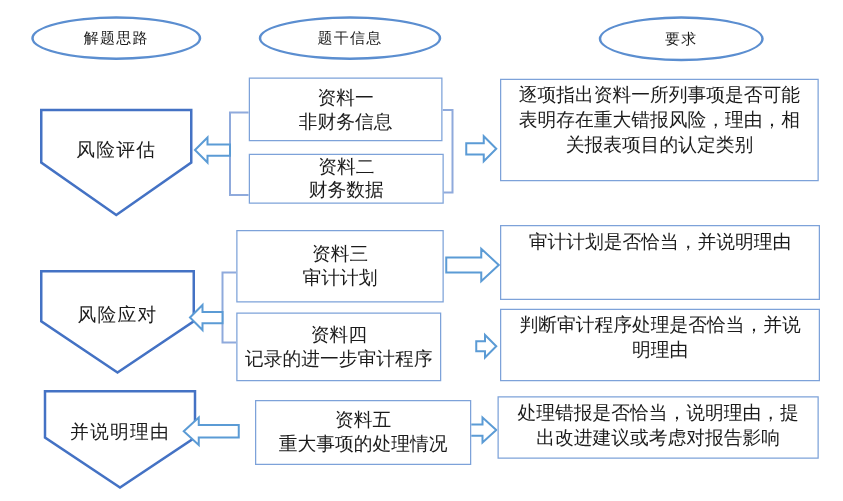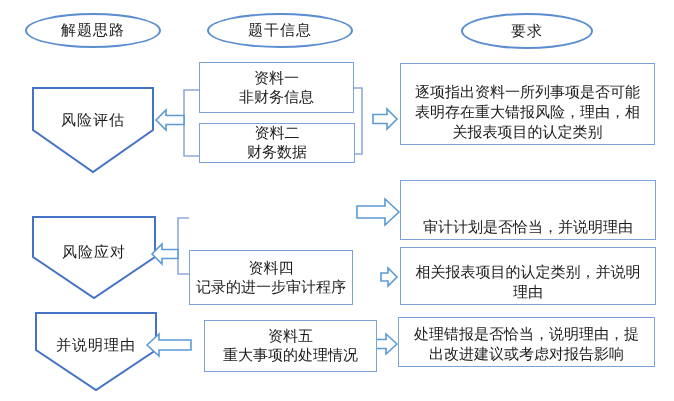--- a/index.html
+++ b/index.html
@@ -5,30 +5,30 @@
   html,body{margin:0;padding:0;background:#ffffff;}
   .canvas{
     position:relative;width:674px;height:401px;background:#ffffff;overflow:hidden;
     font-family:"DejaVu Serif","Liberation Serif",serif;
     color:#1b1b1b;
   }
   svg.shapes{position:absolute;left:0;top:0;pointer-events:none;}
   .ellipse{
     position:absolute;border:2px solid #5b8ed0;border-radius:50%;
     display:flex;align-items:center;justify-content:center;
-    font-size:15px;letter-spacing:1px;background:#fff;box-sizing:border-box;
+    font-size:12px;letter-spacing:1px;background:#fff;box-sizing:border-box;
   }
   .mbox{
     position:absolute;border:1.6px solid #7da2d9;background:#fff;box-sizing:border-box;
     display:flex;flex-direction:column;align-items:center;justify-content:center;
     text-align:left;font-size:15px;line-height:19px;
   }
   .rbox{
     position:absolute;border:1.6px solid #7da2d9;background:#fff;box-sizing:border-box;
-    display:flex;align-items:flex-end;justify-content:center;
+    display:flex;align-items:flex-start;justify-content:center;
     text-align:center;font-size:15px;line-height:20px;padding:2px 8px;
   }
   .stage-label{
     position:absolute;display:flex;align-items:center;justify-content:center;
     font-size:15px;letter-spacing:1px;text-align:center;
   }
   .mbox span{display:block;}
 </style>
 </head>
 <body>
@@ -53,51 +53,55 @@
     <polygon points="147,345 159,334 159,340 191,340 191,350 159,350 159,356" fill="#ffffff" stroke="#5b9bd5" stroke-width="1.6"></polygon>
     <polygon points="397,344 386,334 386,339.5 368,339.5 368,348.5 386,348.5 386,354" fill="#ffffff" stroke="#5b9bd5" stroke-width="1.6"></polygon>
   </svg>
 
   <div class="ellipse" style="left:25px;top:13px;width:136px;height:35px">
     <span>解题思路</span>
   </div>
   <div class="ellipse" style="left:207px;top:13px;width:146px;height:35px">
     <span>题干信息</span>
   </div>
-  <div class="ellipse" style="left:461px;top:13px;width:132px;height:36px">
+  <div class="ellipse" style="left:479px;top:13px;width:132px;height:36px">
     <span>要求</span>
   </div>
 
   <div class="stage-label" style="left:33px;top:237px;width:122px;height:30px">风险应对</div>
   <div class="stage-label" style="left:33px;top:105px;width:120px;height:30px">风险评估</div>
   <div class="stage-label" style="left:36px;top:330px;width:120px;height:30px">并说明理由</div>
 
   <div class="mbox" style="left:199px;top:62px;width:155px;height:51px">
     <span>资料一</span>
     <span>非财务信息</span>
   </div>
   <div class="mbox" style="left:199px;top:123px;width:156px;height:40px">
     <span>资料二</span>
     <span>财务数据</span>
+  </div>
+  <div class="mbox" style="left:189px;top:184px;width:166px;height:58px">
+    <span>资料三</span>
+    <span>审计计划</span>
   </div>
   <div class="mbox" style="left:189px;top:250px;width:164px;height:55px">
     <span>资料四</span>
     <span>记录的进一步审计程序</span>
   </div>
   <div class="mbox" style="left:204px;top:320px;width:173px;height:52px">
     <span>资料五</span>
     <span>重大事项的处理情况</span>
   </div>
 
   <div class="rbox" style="left:400px;top:63px;width:255px;height:82px">
     <span>逐项指出资料一所列事项是否可能表明存在重大错报风险，理由，相关报表项目的认定类别</span>
   </div>
   <div class="rbox" style="left:400px;top:180px;width:256px;height:60px">
     <span>审计计划是否恰当，并说明理由</span>
   </div>
   <div class="rbox" style="left:400px;top:247px;width:256px;height:58px">
-    <span>相关报表项目的认定类别，并说明理由</span>
+    <span>判断审计程序处理是否恰当，并说明理由</span>
   </div>
   <div class="rbox" style="left:398px;top:317px;width:257px;height:50px">
     <span>处理错报是否恰当，说明理由，提出改进建议或考虑对报告影响</span>
   </div>
 
 </div>
 
 </body></html>

